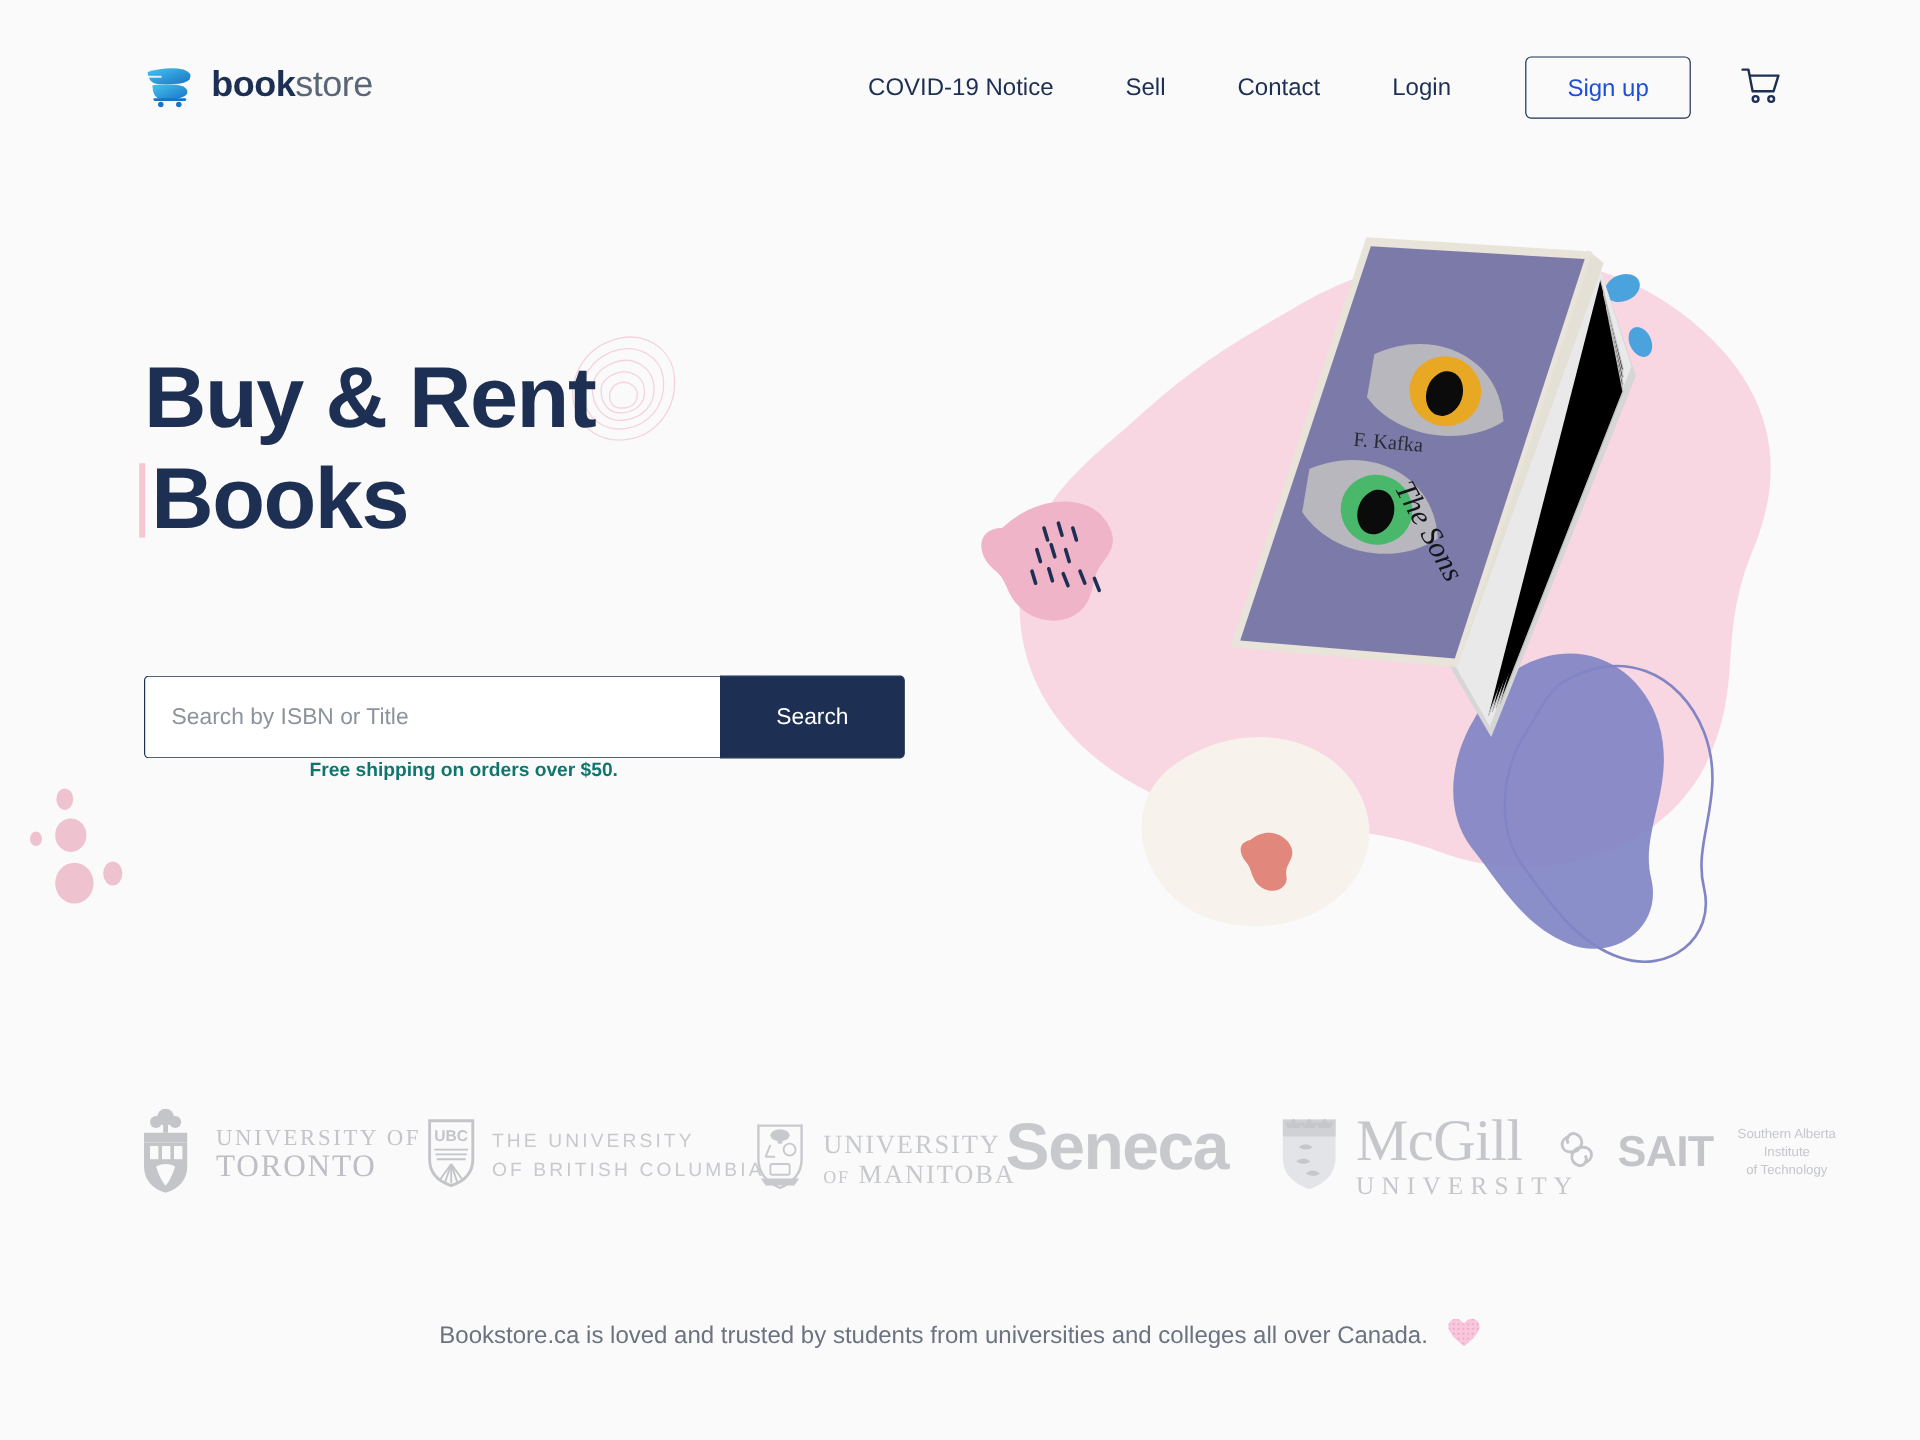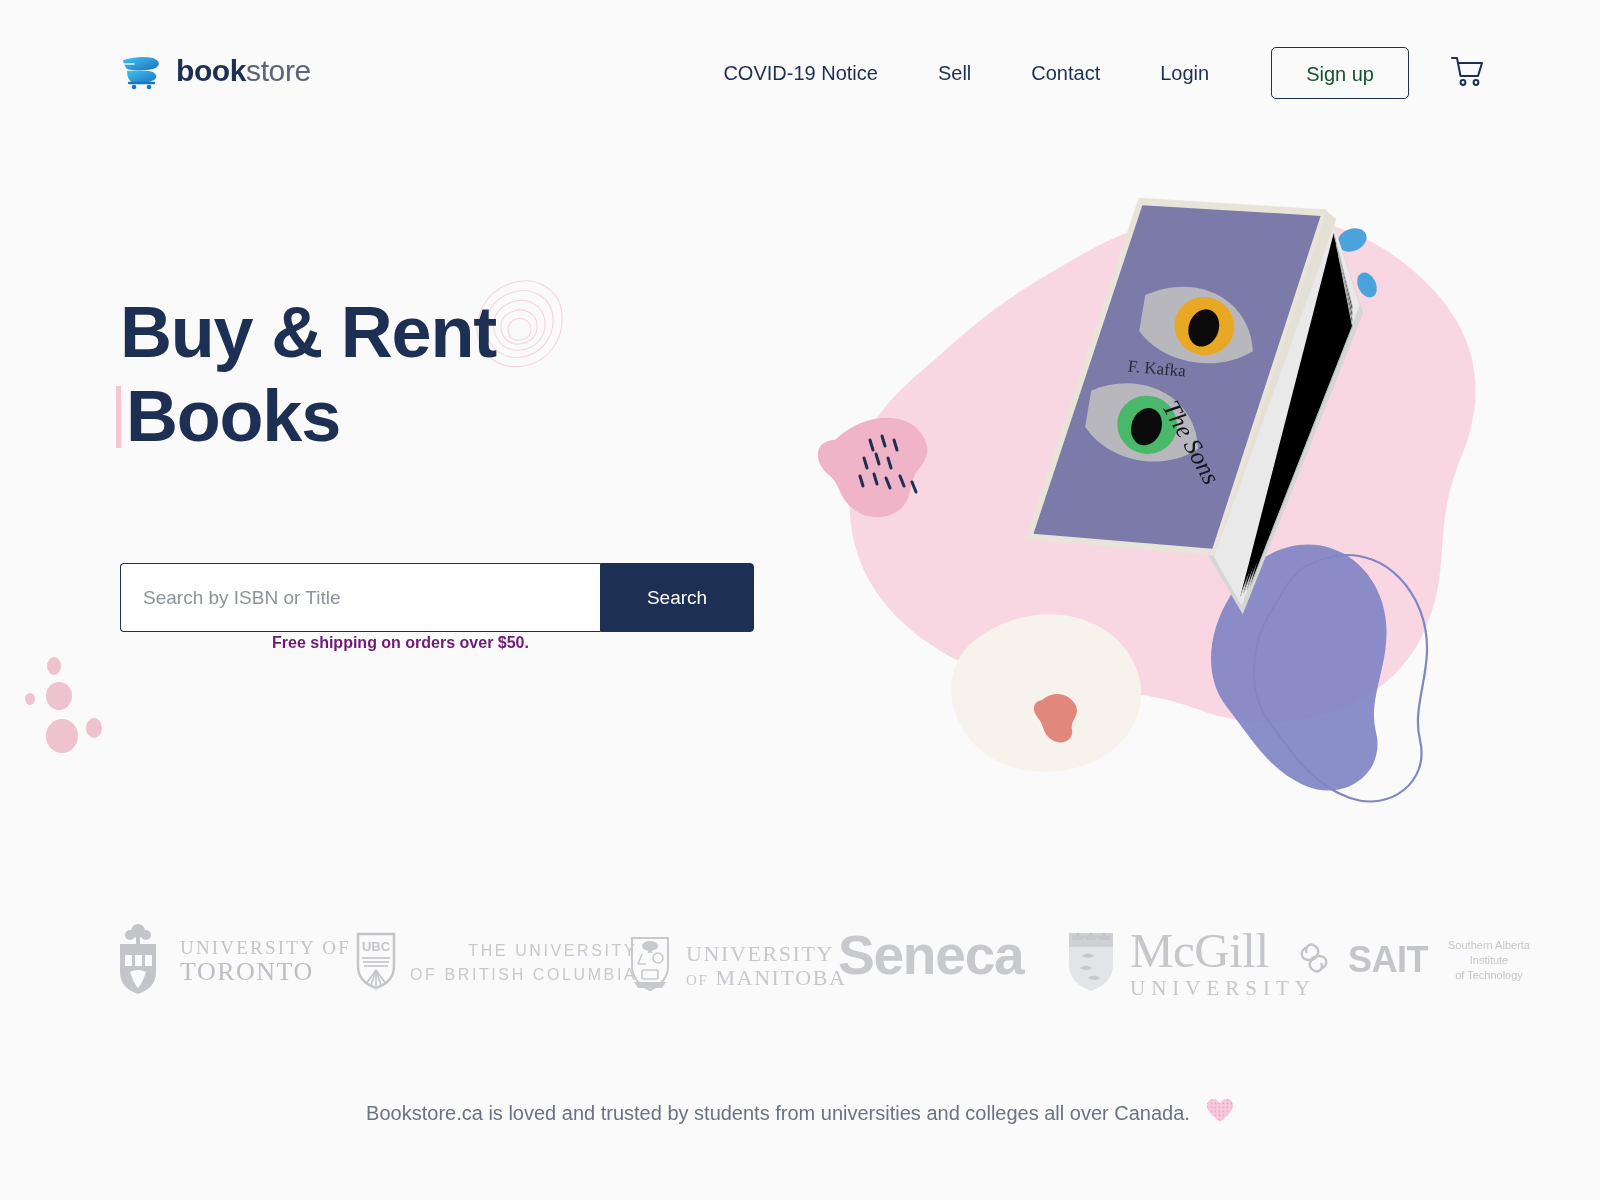--- a/index.html
+++ b/index.html
@@ -64,21 +64,21 @@
     text-decoration: none;
     padding: 0 30px;
     line-height: 54px;
     white-space: nowrap;
   }
   .signup-btn {
     margin-left: 32px;
     border: 1.5px solid #1d2f52;
     border-radius: 5px;
     background: transparent;
-    color: #14532d;
+    color: #1d4ed8;
     font-size: 20px;
     font-family: "Liberation Sans", sans-serif;
     padding: 0 34px;
     height: 52px;
     line-height: 52px;
     cursor: pointer;
     white-space: nowrap;
   }
   .cart-btn {
     margin-left: 42px;
@@ -152,23 +152,23 @@
     background: #1d2f52;
     border: 1.5px solid #1d2f52;
     border-radius: 0 4px 4px 0;
     color: #ffffff;
     font-size: 19px;
     font-family: "Liberation Sans", sans-serif;
     cursor: pointer;
   }
   .shipping-note {
     position: absolute;
-    left: 272px;
+    left: 258px;
     top: 634px;
-    color: #701a75;
+    color: #0f766e;
     font-size: 16px;
     font-weight: bold;
     z-index: 20;
   }
 
   
   .hero-art {
     position: absolute;
     left: 760px;
     top: 140px;
@@ -211,21 +211,21 @@
   .uni-words { display: flex; flex-direction: column; line-height: 1.12; }
   .uot-top {
     font-family: "Liberation Serif", serif;
     font-size: 19px; letter-spacing: 2.2px; color: #c3c5c9;
   }
   .uot-bottom {
     font-family: "Liberation Serif", serif;
     font-size: 26px; letter-spacing: 1.5px; color: #bdbfc4; line-height: 1;
   }
   .ubc-line {
-    font-size: 16px; letter-spacing: 2.6px; color: #c7c9cd; line-height: 1.5; text-align: right;
+    font-size: 16px; letter-spacing: 2.6px; color: #c7c9cd; line-height: 1.5;
   }
   .man-top {
     font-family: "Liberation Serif", serif;
     font-size: 22px; letter-spacing: 1.6px; color: #c7c9cd; line-height: 1.1;
   }
   .man-bottom {
     font-family: "Liberation Serif", serif;
     font-size: 22px; letter-spacing: 1.6px; color: #c7c9cd; line-height: 1.1;
   }
   .small-caps { font-size: 15px; }

